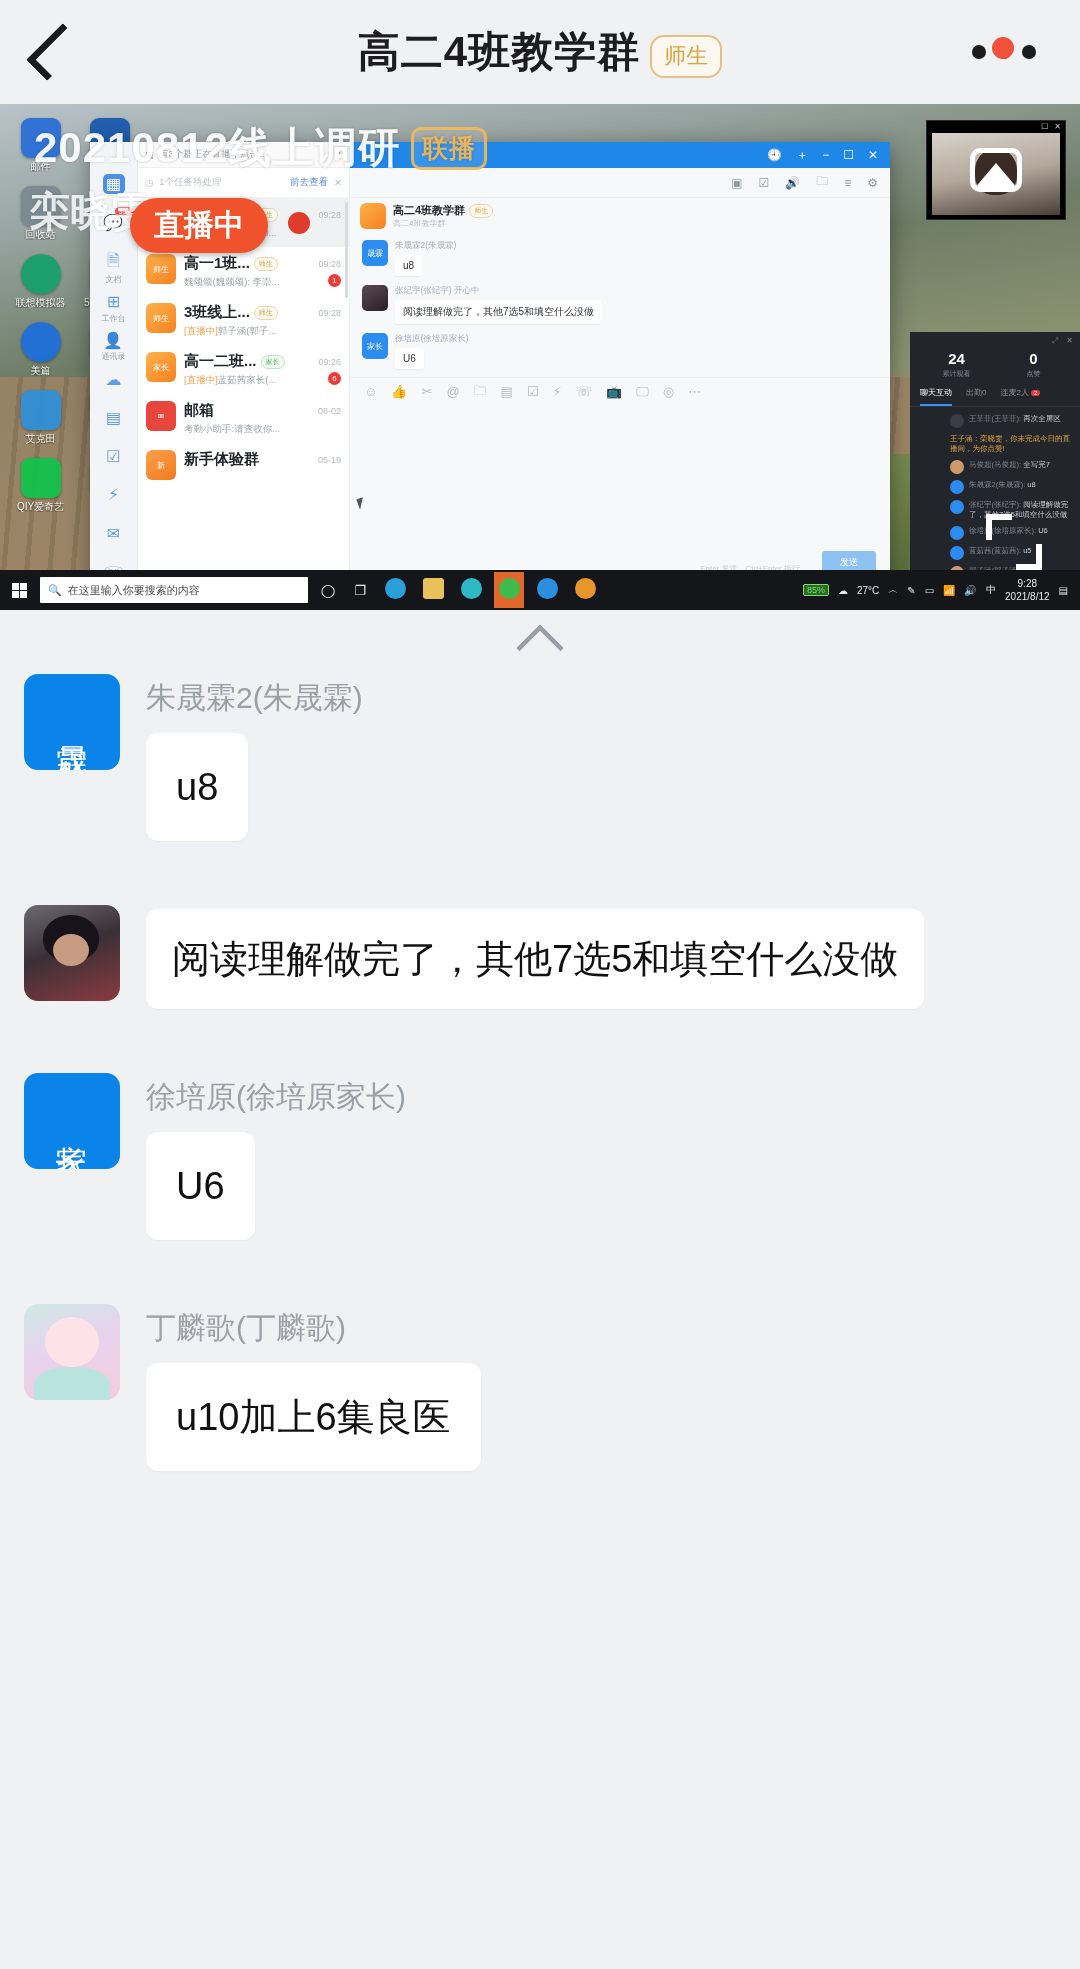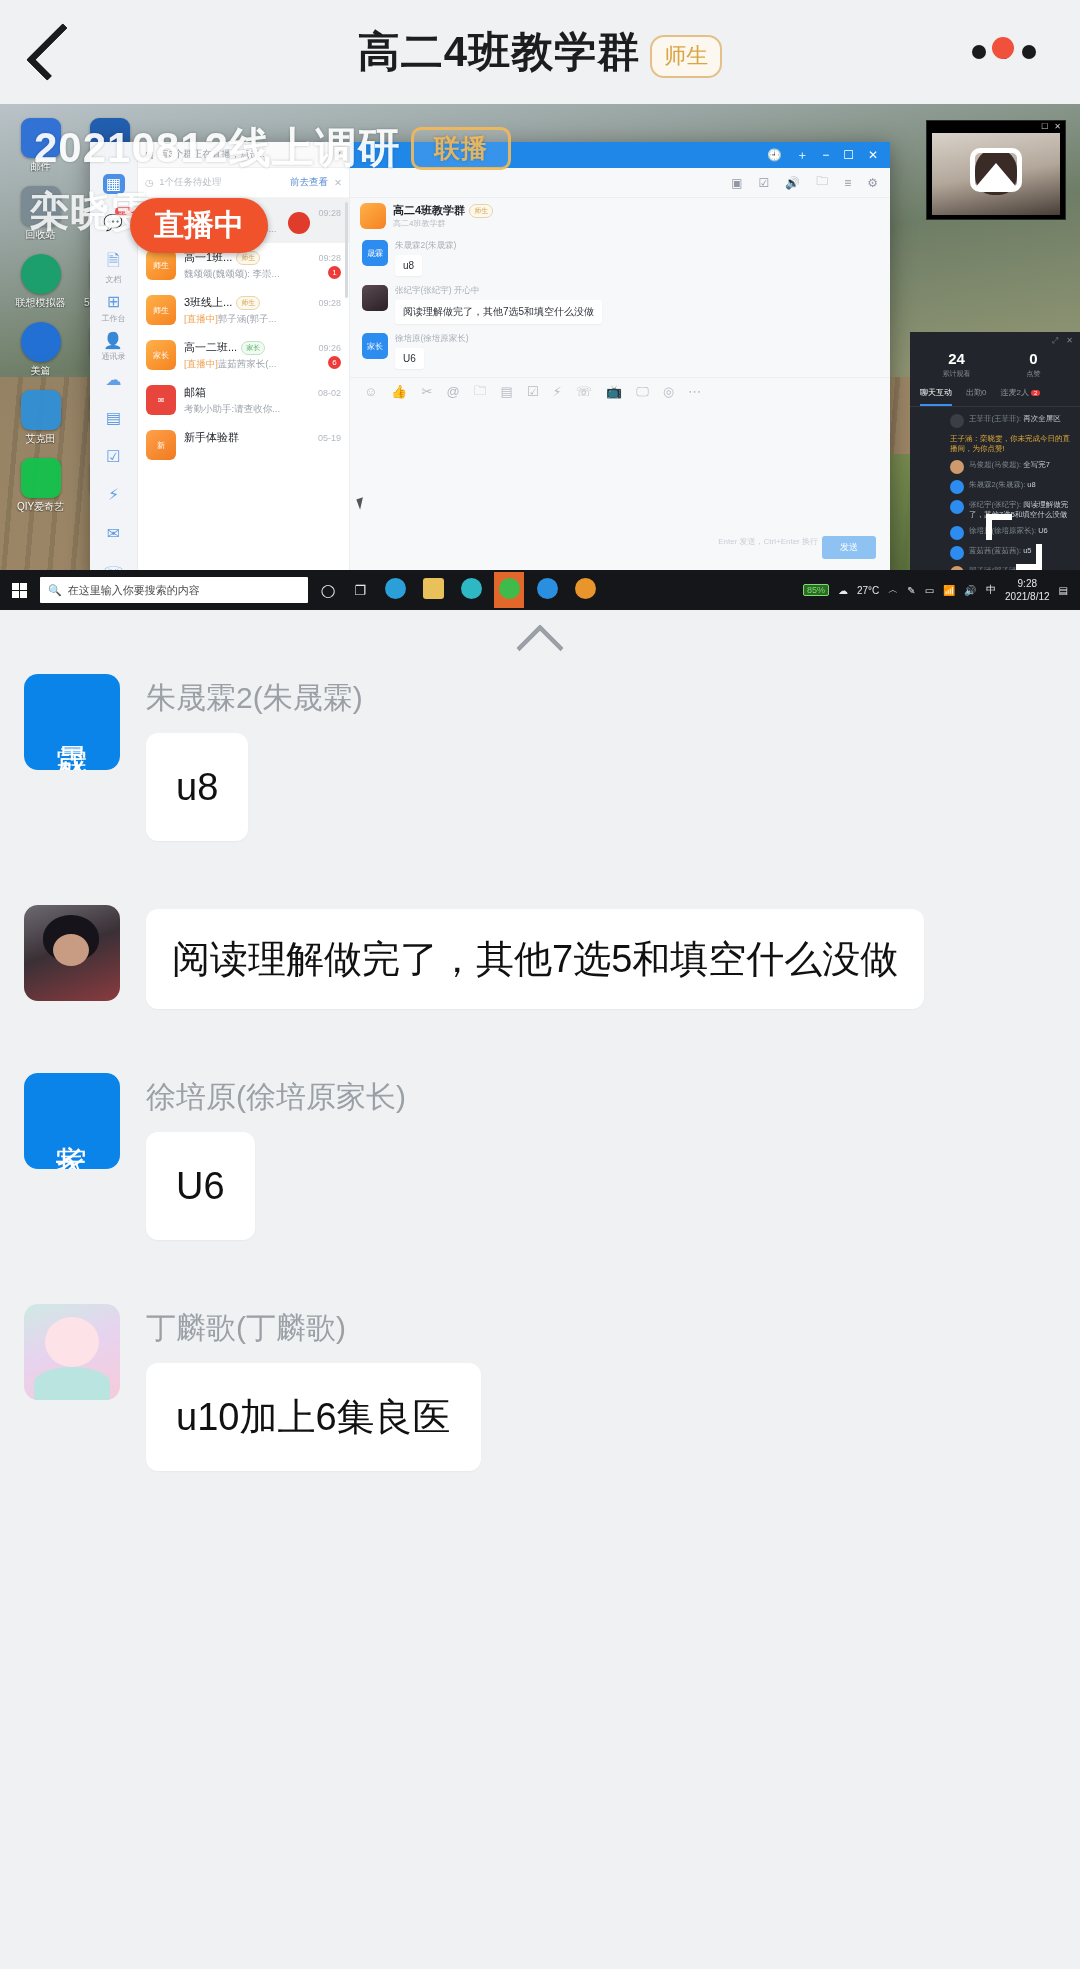--- a/index.html
+++ b/index.html
@@ -157,21 +157,21 @@
   .ci-av.grid {
     background: #2d8cf0;
     background-image:
       linear-gradient(90deg, rgba(255,255,255,.45) 1px, transparent 1px),
       linear-gradient(0deg, rgba(255,255,255,.45) 1px, transparent 1px);
     background-size: 10px 10px;
   }
   .ci-body { flex: 1; min-width: 0; }
   .ci-top { display: flex; align-items: center; gap: 4px; }
   .ci-name {
-    font-size: 11px; font-weight: 400; color: #20242b;
+    font-size: 15px; font-weight: 700; color: #20242b;
     white-space: nowrap; overflow: hidden; text-overflow: ellipsis;
     max-width: 92px;
   }
   .ci-tag {
     font-size: 7px; border-radius: 7px; padding: 1px 4px;
     border: 1px solid #e7d4a8; color: #d4a64f; background: #fdf8ee;
   }
   .ci-tag.green { border-color: #bfe3c4; color: #52b263; background: #f1faf2; }
   .ci-time { font-size: 9px; color: #b4b9c0; margin-left: auto; white-space: nowrap; }
   .ci-msg {
@@ -228,22 +228,22 @@
     padding: 5px 8px; font-size: 10px; color: #2b2f36;
     box-shadow: 0 1px 2px rgba(0,0,0,.05);
   }
   .dt-toolbar {
     height: 28px; display: flex; align-items: center; gap: 14px;
     padding: 0 14px; color: #b6bbc2; font-size: 13px;
     border-top: 1px solid #eceef1;
   }
   .dt-input { flex: 1; }
   .dt-send {
-    height: 46px; display: flex; align-items: flex-start; justify-content: flex-end;
-    gap: 4px; padding: 0 14px 8px;
+    height: 46px; display: flex; align-items: flex-end; justify-content: flex-end;
+    gap: 22px; padding: 0 14px 8px;
   }
   .dt-send .hint { font-size: 8px; color: #c9ced4; }
   .dt-send .btn {
     background: #8ec2f2; color: #fff; font-size: 9px;
     border-radius: 3px; padding: 5px 18px;
   }
 
   
   .webcam {
     position: absolute; right: 14px; top: 16px;
@@ -310,21 +310,21 @@
   
   .ov-title {
     position: absolute; left: 34px; top: 16px;
     font-size: 42px; font-weight: 700; color: #ffffff;
     text-shadow: 0 0 3px rgba(0,0,0,.25);
     letter-spacing: 1px; display: flex; align-items: center; gap: 10px;
     opacity: .92;
   }
   .ov-badge {
     font-size: 26px; color: #f3b95a; border: 3px solid #f3b95a;
-    border-radius: 10px; padding: 1px 20px; background: rgba(255,255,255,.12);
+    border-radius: 10px; padding: 1px 8px; background: rgba(255,255,255,.12);
   }
   .ov-sub {
     position: absolute; left: 30px; top: 80px;
     font-size: 40px; font-weight: 600; color: #fff; opacity: .82;
     text-shadow: 0 0 3px rgba(0,0,0,.2);
   }
   .live-pill {
     position: absolute; left: 130px; top: 94px;
     background: #f0522b; color: #fff; font-size: 30px; font-weight: 700;
     border-radius: 30px; padding: 7px 24px;

